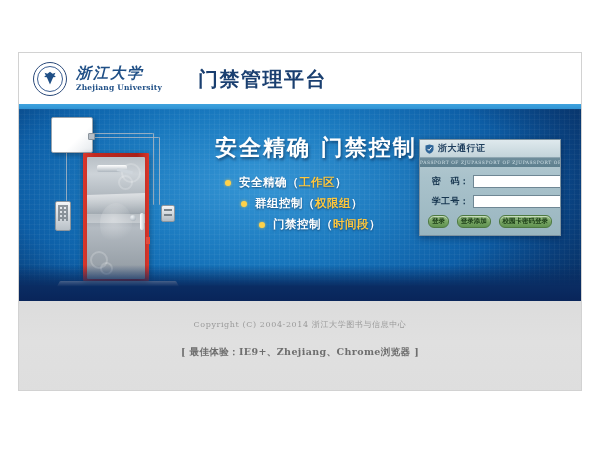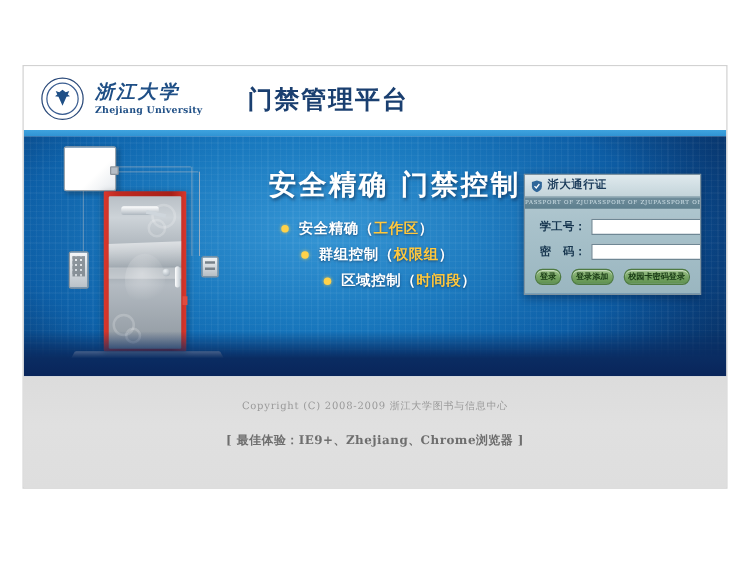--- a/index.html
+++ b/index.html
@@ -515,21 +515,21 @@
           <span class="b-main">）</span>
         </div>
         <div class="bullet-row i2">
           <span class="dot"></span>
           <span class="b-main">群组控制（</span>
           <span class="b-sub">权限组</span>
           <span class="b-main">）</span>
         </div>
         <div class="bullet-row i3">
           <span class="dot"></span>
-          <span class="b-main">区域控制（</span>
+          <span class="b-main">门禁控制（</span>
           <span class="b-sub">时间段</span>
           <span class="b-main">）</span>
         </div>
       </div>
 
       <div class="login">
         <div class="login-title">
           <svg class="shield" viewBox="0 0 9 10">
             <path d="M4.5 0.4 L8.5 1.6 L8.5 5.2 C8.5 7.4 6.7 9.0 4.5 9.7 C2.3 9.0 0.5 7.4 0.5 5.2 L0.5 1.6 Z" fill="#2f6699"></path>
             <path d="M2.6 4.9 L4.0 6.4 L6.5 3.2" stroke="#ffffff" stroke-width="1" fill="none"></path>
@@ -538,37 +538,37 @@
         </div>
 
         <div class="login-strip">
           <span>PASSPORT OF ZJU</span>
           <span>PASSPORT OF ZJU</span>
           <span>PASSPORT OF ZJU</span>
         </div>
 
         <div class="login-body">
           <div class="field-row">
+            <span class="field-label">密　码：</span>
+            <input class="field-input" type="password" value="" style="">
+          </div>
+          <div class="field-row">
             <span class="field-label">学工号：</span>
             <input class="field-input" type="text" value="" style="">
-          </div>
-          <div class="field-row">
-            <span class="field-label">密　码：</span>
-            <input class="field-input" type="password" value="" style="">
           </div>
           <div class="btn-row">
             <button class="gbtn b1">登录</button>
             <button class="gbtn b2">登录添加</button>
             <button class="gbtn b3">校园卡密码登录</button>
           </div>
         </div>
       </div>
 
       <div class="bottomfade"></div>
     </div>
 
     <div class="footer">
-      <div class="copyright">Copyright (C) 2008-2009 浙江大学图书与信息中心</div>
+      <div class="copyright">Copyright (C) 2004-2014 浙江大学图书与信息中心</div>
       <div class="browser-note">[ 最佳体验：IE9+、Zhejiang、Chrome浏览器 ]</div>
     </div>
 
   </div>
 </div>
 
 </body></html>

